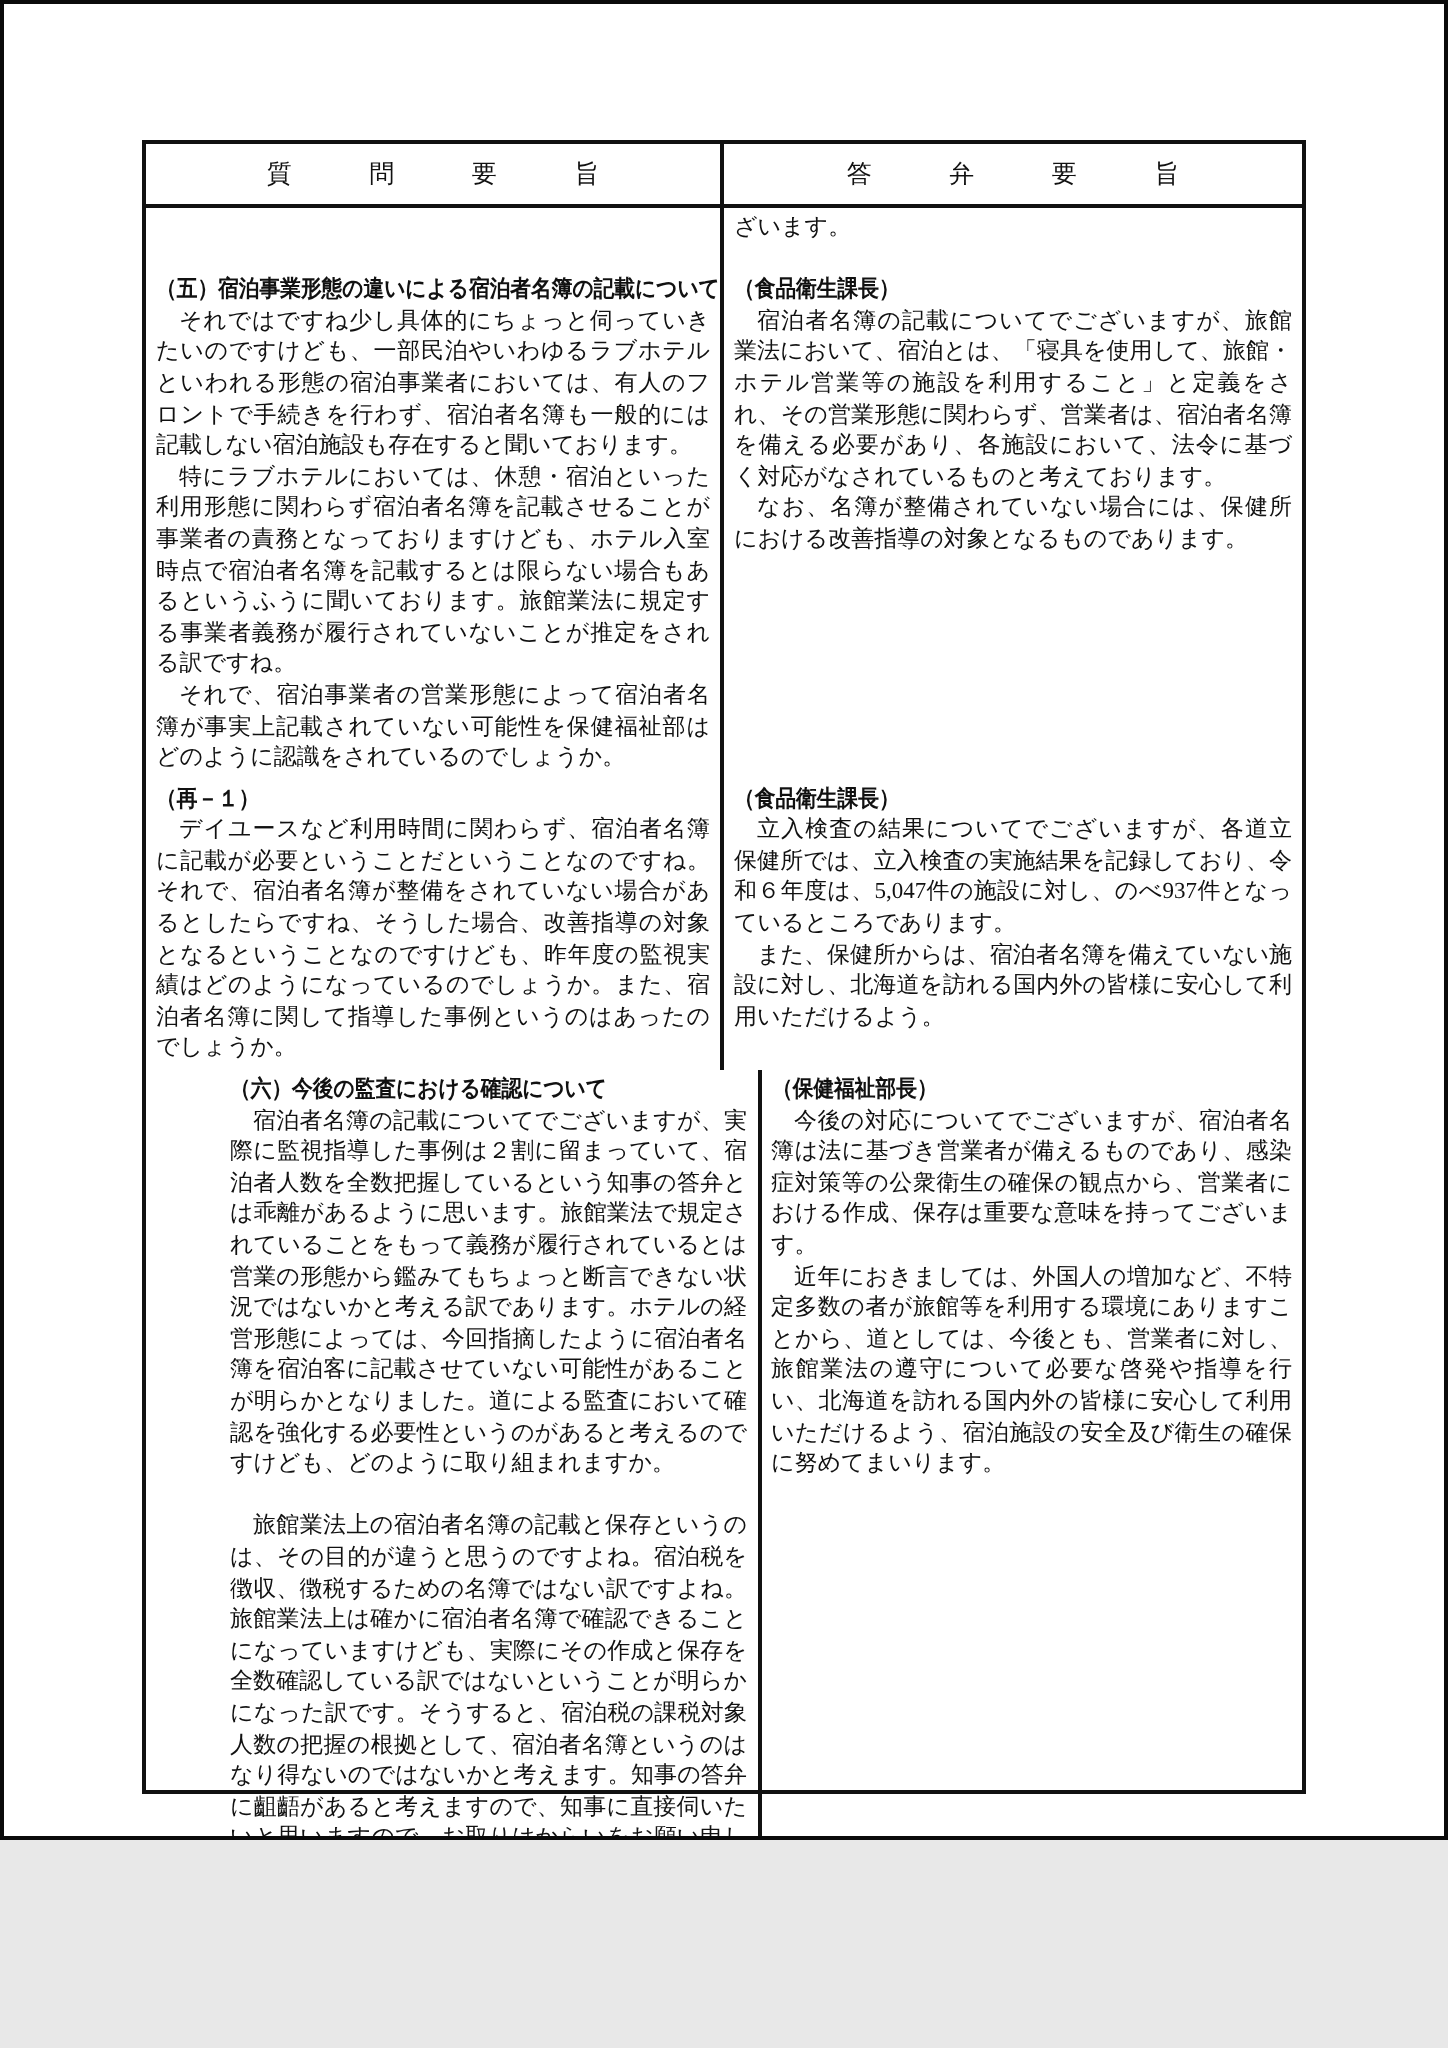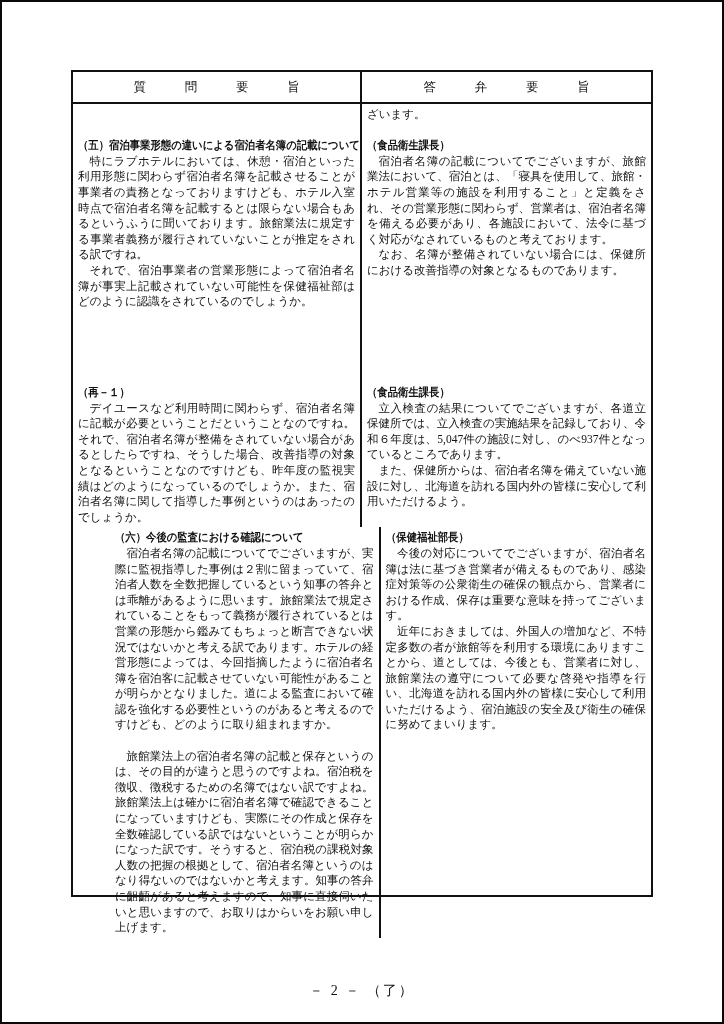--- a/index.html
+++ b/index.html
@@ -1,18 +1,18 @@
 <!DOCTYPE html>
 <html lang="ja"><head>
 <meta charset="utf-8">
 <style>
   html,body{margin:0;padding:0;background:#e8e8e8;}
   .page{
     position:relative;
-    width:724px;height:1024px;
+    width:724px;height:920px;
     background:#ffffff;
     border:2px solid #0a0a0a;
     box-sizing:border-box;
     font-family:"Liberation Serif","DejaVu Serif",serif;
     color:#111111;
     overflow:hidden;
   }
   .qa-table{
     position:absolute;
     left:69px;top:68px;
@@ -82,20 +82,21 @@
     <div class="thead">
       <div class="th left">質　問　要　旨</div>
       <div class="th right">答　弁　要　旨</div>
     </div>
     <div class="rows" id="rows">
         <div class="row r0">
           <div class="cell left">
             <p class="b-blank">&nbsp;</p>
             <p class="b-blank">&nbsp;</p>
             <p class="b-heading">（五）宿泊事業形態の違いによる宿泊者名簿の記載について</p>
+            <p class="b-para">それではですね少し具体的にちょっと伺っていきたいのですけども、一部民泊やいわゆるラブホテルといわれる形態の宿泊事業者においては、有人のフロントで手続きを行わず、宿泊者名簿も一般的には記載しない宿泊施設も存在すると聞いております。</p>
             <p class="b-para">特にラブホテルにおいては、休憩・宿泊といった利用形態に関わらず宿泊者名簿を記載させることが事業者の責務となっておりますけども、ホテル入室時点で宿泊者名簿を記載するとは限らない場合もあるというふうに聞いております。旅館業法に規定する事業者義務が履行されていないことが推定をされる訳ですね。</p>
             <p class="b-para">それで、宿泊事業者の営業形態によって宿泊者名簿が事実上記載されていない可能性を保健福祉部はどのように認識をされているのでしょうか。</p>
           </div>
           <div class="cell right">
             <p class="b-cont">ざいます。</p>
             <p class="b-blank">&nbsp;</p>
             <p class="b-heading">（食品衛生課長）</p>
             <p class="b-para">宿泊者名簿の記載についてでございますが、旅館業法において、宿泊とは、「寝具を使用して、旅館・ホテル営業等の施設を利用すること」と定義をされ、その営業形態に関わらず、営業者は、宿泊者名簿を備える必要があり、各施設において、法令に基づく対応がなされているものと考えております。</p>
             <p class="b-para">なお、名簿が整備されていない場合には、保健所における改善指導の対象となるものであります。</p>
           </div>

